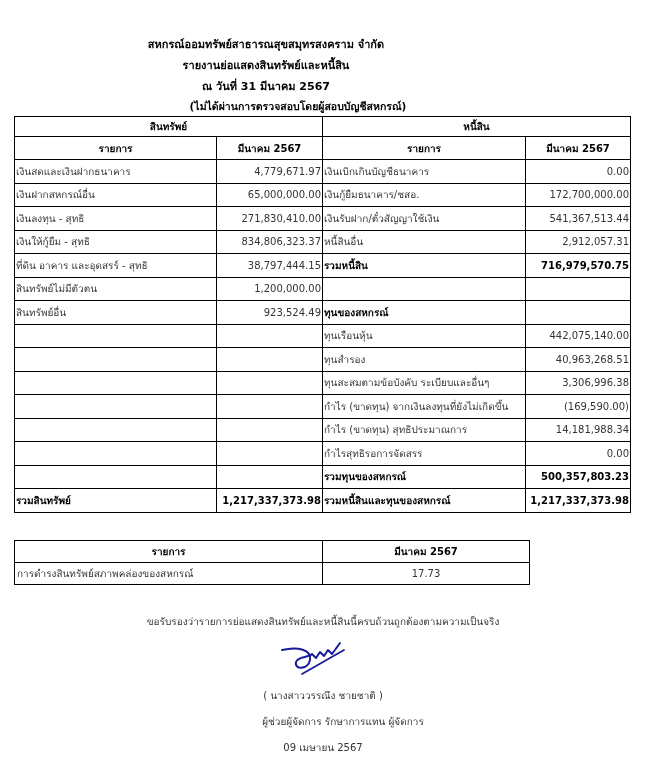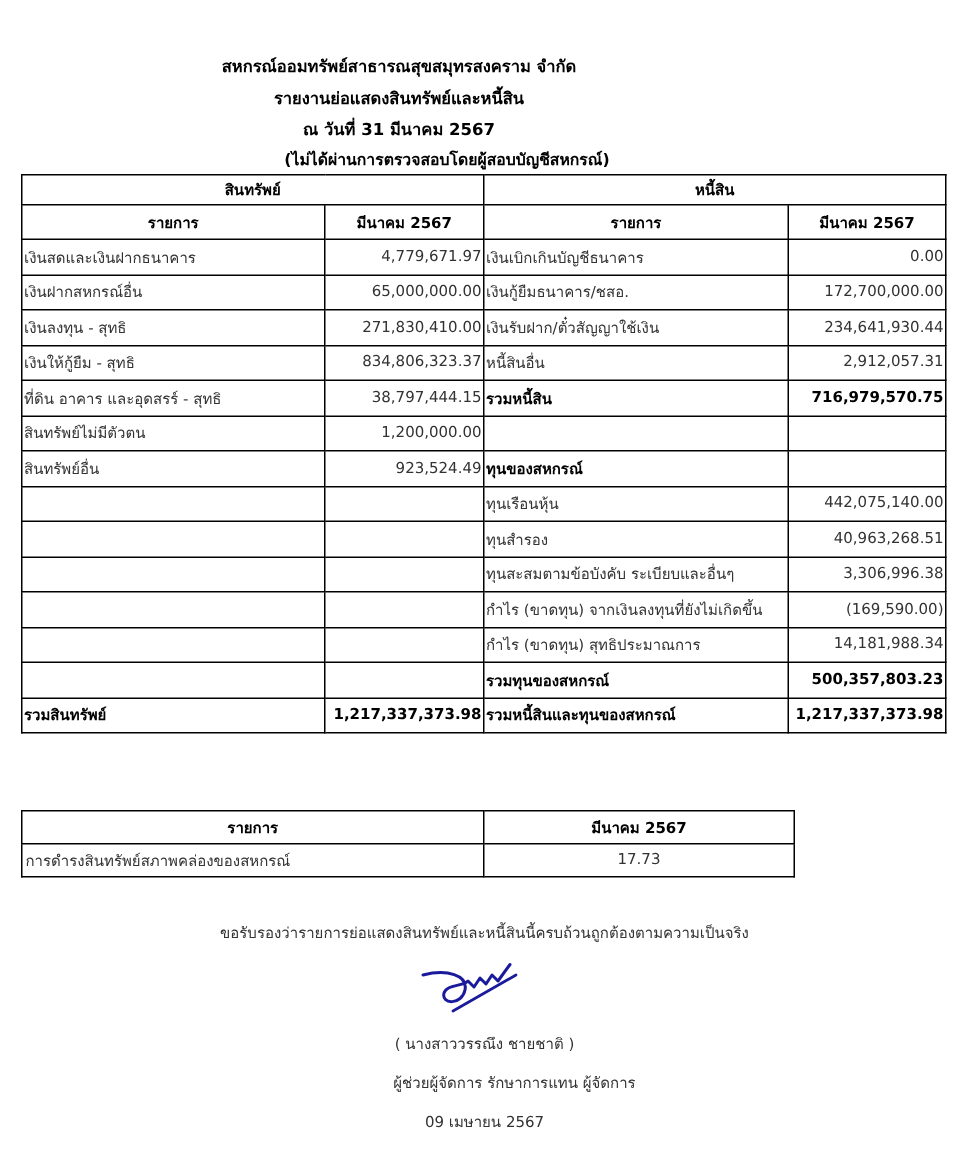--- a/index.html
+++ b/index.html
@@ -72,21 +72,21 @@
       <tr>
         <td>เงินฝากสหกรณ์อื่น</td>
         <td class="r">65,000,000.00</td>
         <td>เงินกู้ยืมธนาคาร/ชสอ.</td>
         <td class="r">172,700,000.00</td>
       </tr>
       <tr>
         <td>เงินลงทุน - สุทธิ</td>
         <td class="r">271,830,410.00</td>
         <td>เงินรับฝาก/ตั๋วสัญญาใช้เงิน</td>
-        <td class="r">234,641,930.44</td>
+        <td class="r">541,367,513.44</td>
       </tr>
       <tr>
         <td>เงินให้กู้ยืม - สุทธิ</td>
         <td class="r">834,806,323.37</td>
         <td>หนี้สินอื่น</td>
         <td class="r">2,912,057.31</td>
       </tr>
       <tr>
         <td>ที่ดิน อาคาร และอุดสรร์ - สุทธิ</td>
         <td class="r">38,797,444.15</td>
@@ -131,20 +131,26 @@
       </tr>
       <tr>
         <td></td>
         <td class="r"></td>
         <td>กำไร (ขาดทุน) สุทธิประมาณการ</td>
         <td class="r">14,181,988.34</td>
       </tr>
       <tr>
         <td></td>
         <td class="r"></td>
+        <td>กำไรสุทธิรอการจัดสรร</td>
+        <td class="r">0.00</td>
+      </tr>
+      <tr>
+        <td></td>
+        <td class="r"></td>
         <td class="b">รวมทุนของสหกรณ์</td>
         <td class="r b">500,357,803.23</td>
       </tr>
       <tr>
         <td class="b">รวมสินทรัพย์</td>
         <td class="r b">1,217,337,373.98</td>
         <td class="b">รวมหนี้สินและทุนของสหกรณ์</td>
         <td class="r b">1,217,337,373.98</td>
       </tr>
     </tbody>

